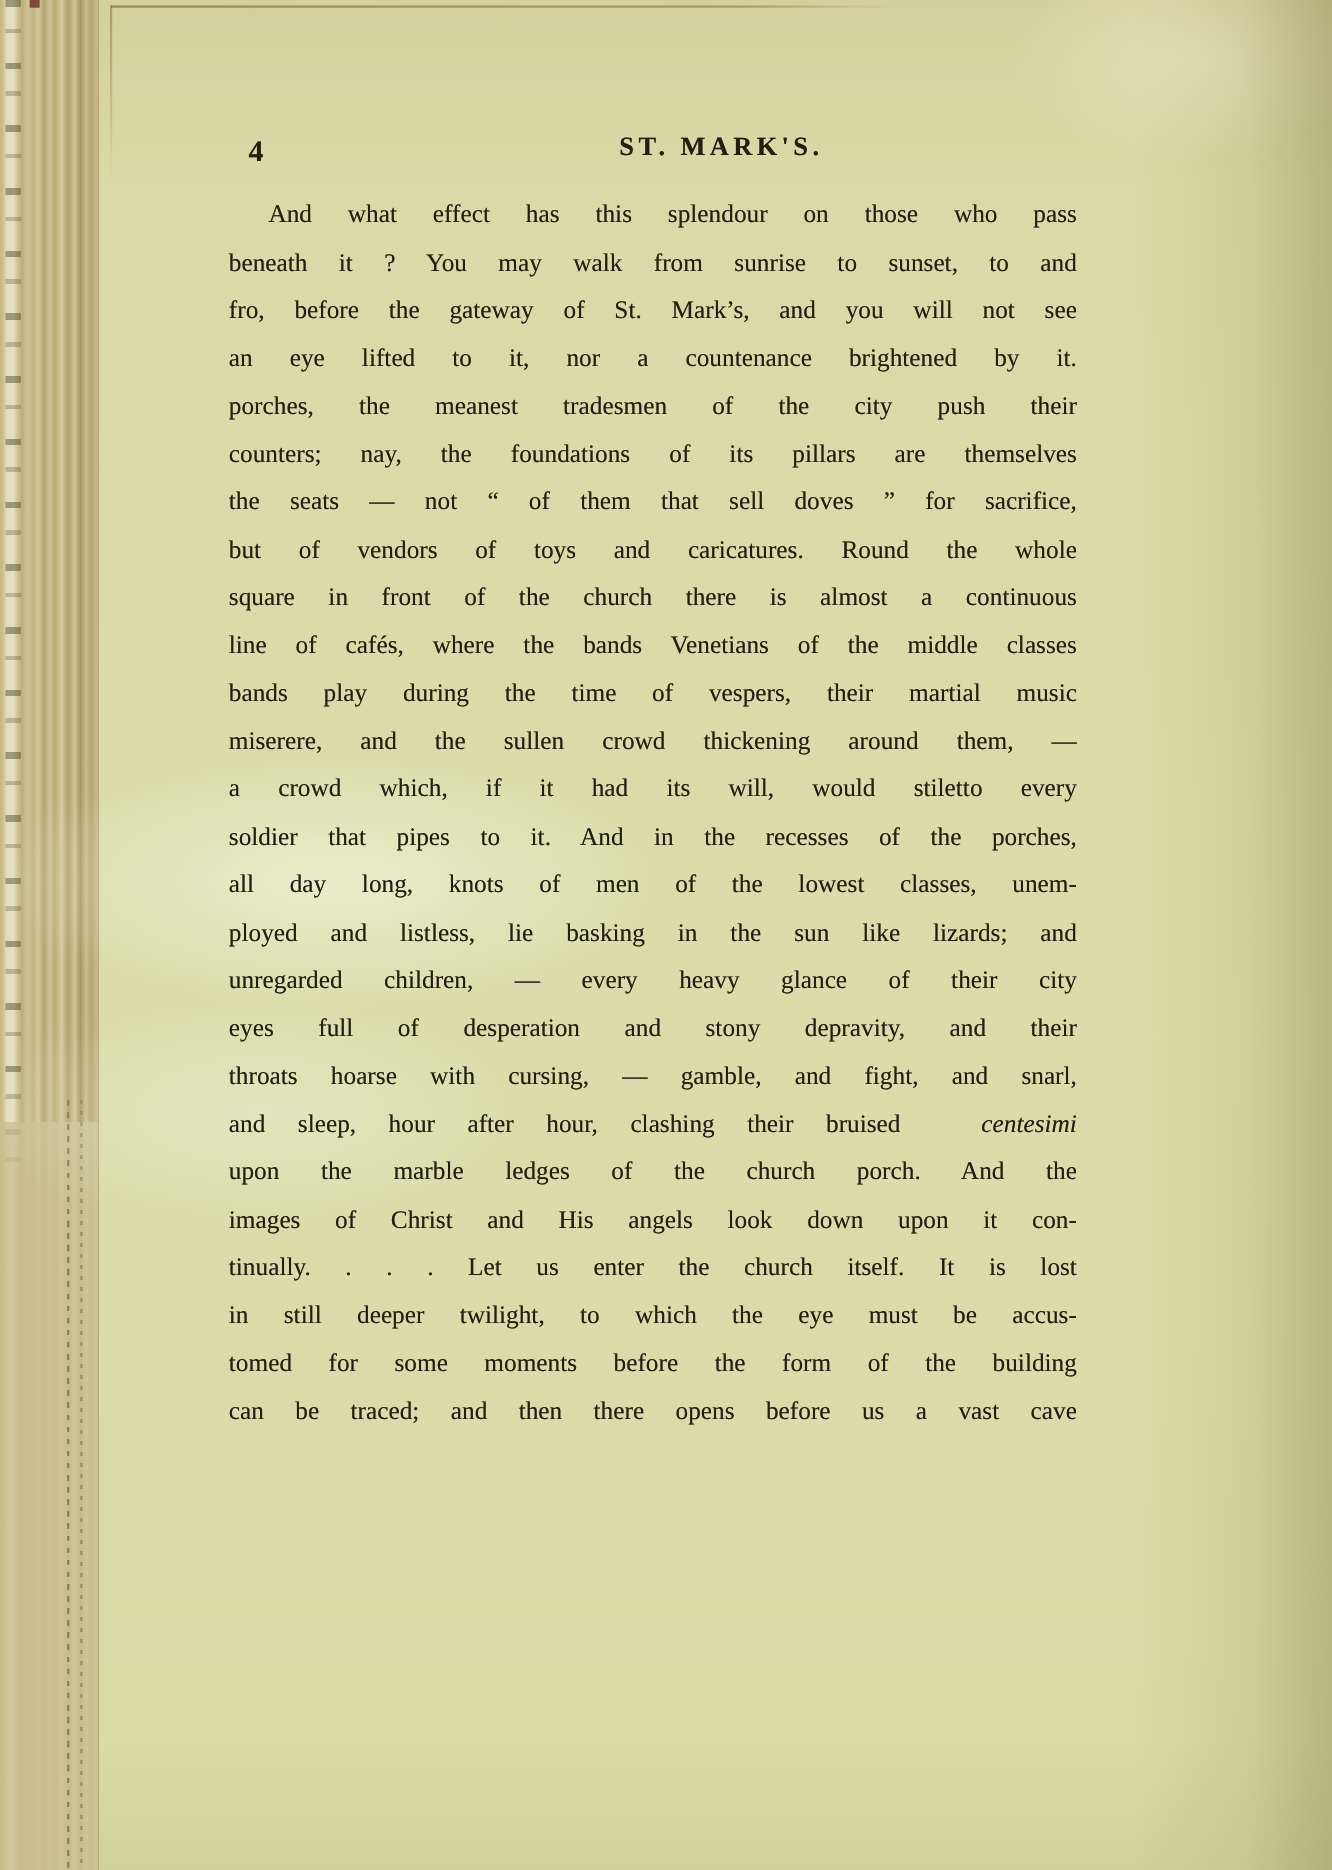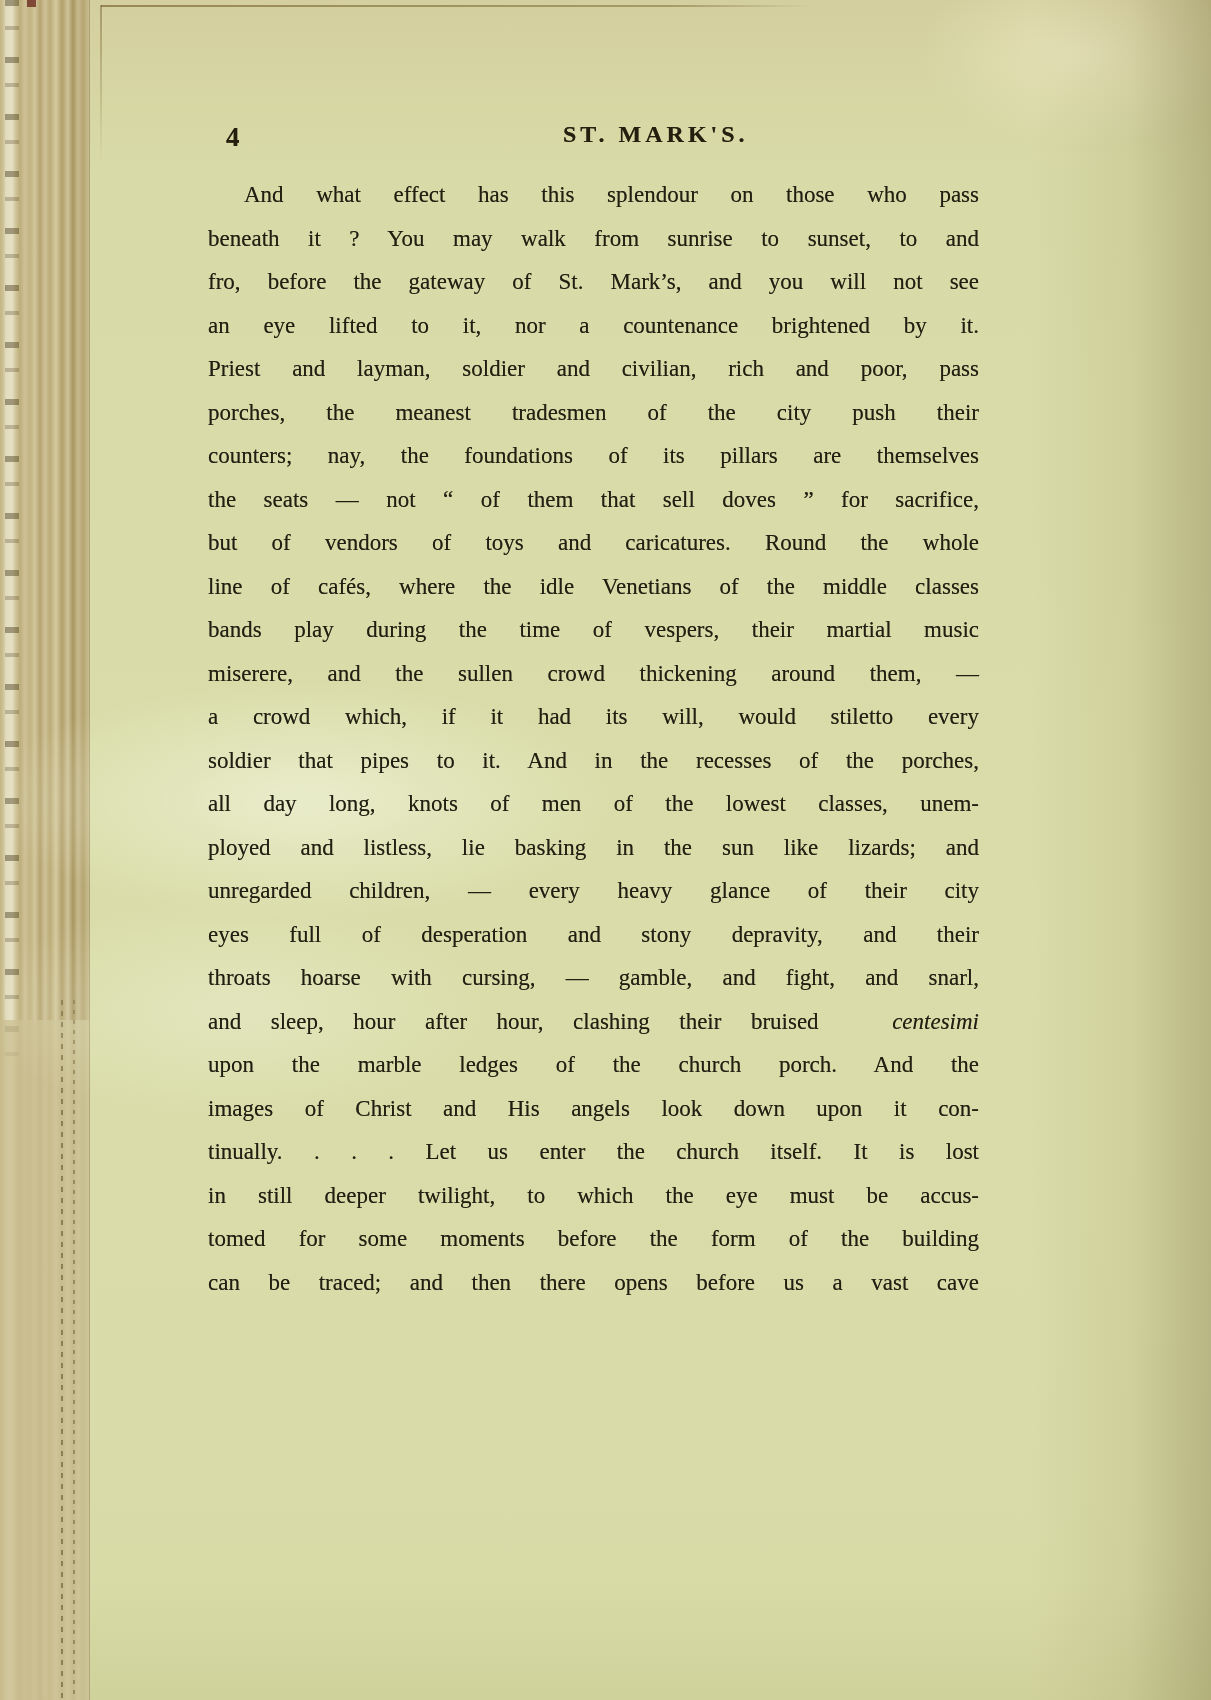--- a/index.html
+++ b/index.html
@@ -133,26 +133,26 @@
   <div class="shade-bottom"></div>
 
   <div class="folio">4</div>
   <div class="running-head">ST. MARK'S.</div>
 
   <div class="text-block">
       <div class="line indent"><span>And what effect has this splendour on those who pass</span></div>
       <div class="line"><span>beneath it ? You may walk from sunrise to sunset, to and</span></div>
       <div class="line"><span>fro, before the gateway of St. Mark’s, and you will not see</span></div>
       <div class="line"><span>an eye lifted to it, nor a countenance brightened by it.</span></div>
-      <div class="line"><span>Priest and layman, soldier and civilian, rich and poor, pass</span></div>
       <div class="line"><span>porches, the meanest tradesmen of the city push their</span></div>
       <div class="line"><span>counters; nay, the foundations of its pillars are themselves</span></div>
       <div class="line"><span>the seats — not “ of them that sell doves ” for sacrifice,</span></div>
       <div class="line"><span>but of vendors of toys and caricatures. Round the whole</span></div>
-      <div class="line"><span>line of cafés, where the idle Venetians of the middle classes</span></div>
+      <div class="line"><span>square in front of the church there is almost a continuous</span></div>
+      <div class="line"><span>line of cafés, where the bands Venetians of the middle classes</span></div>
       <div class="line"><span>bands play during the time of vespers, their martial music</span></div>
       <div class="line"><span>miserere, and the sullen crowd thickening around them, —</span></div>
       <div class="line"><span>a crowd which, if it had its will, would stiletto every</span></div>
       <div class="line"><span>soldier that pipes to it. And in the recesses of the porches,</span></div>
       <div class="line"><span>all day long, knots of men of the lowest classes, unem-</span></div>
       <div class="line"><span>ployed and listless, lie basking in the sun like lizards; and</span></div>
       <div class="line"><span>unregarded children, — every heavy glance of their city</span></div>
       <div class="line"><span>eyes full of desperation and stony depravity, and their</span></div>
       <div class="line"><span>throats hoarse with cursing, — gamble, and fight, and snarl,</span></div>
       <div class="line"><span>and sleep, hour after hour, clashing their bruised </span><span class="it">centesimi</span></div>

